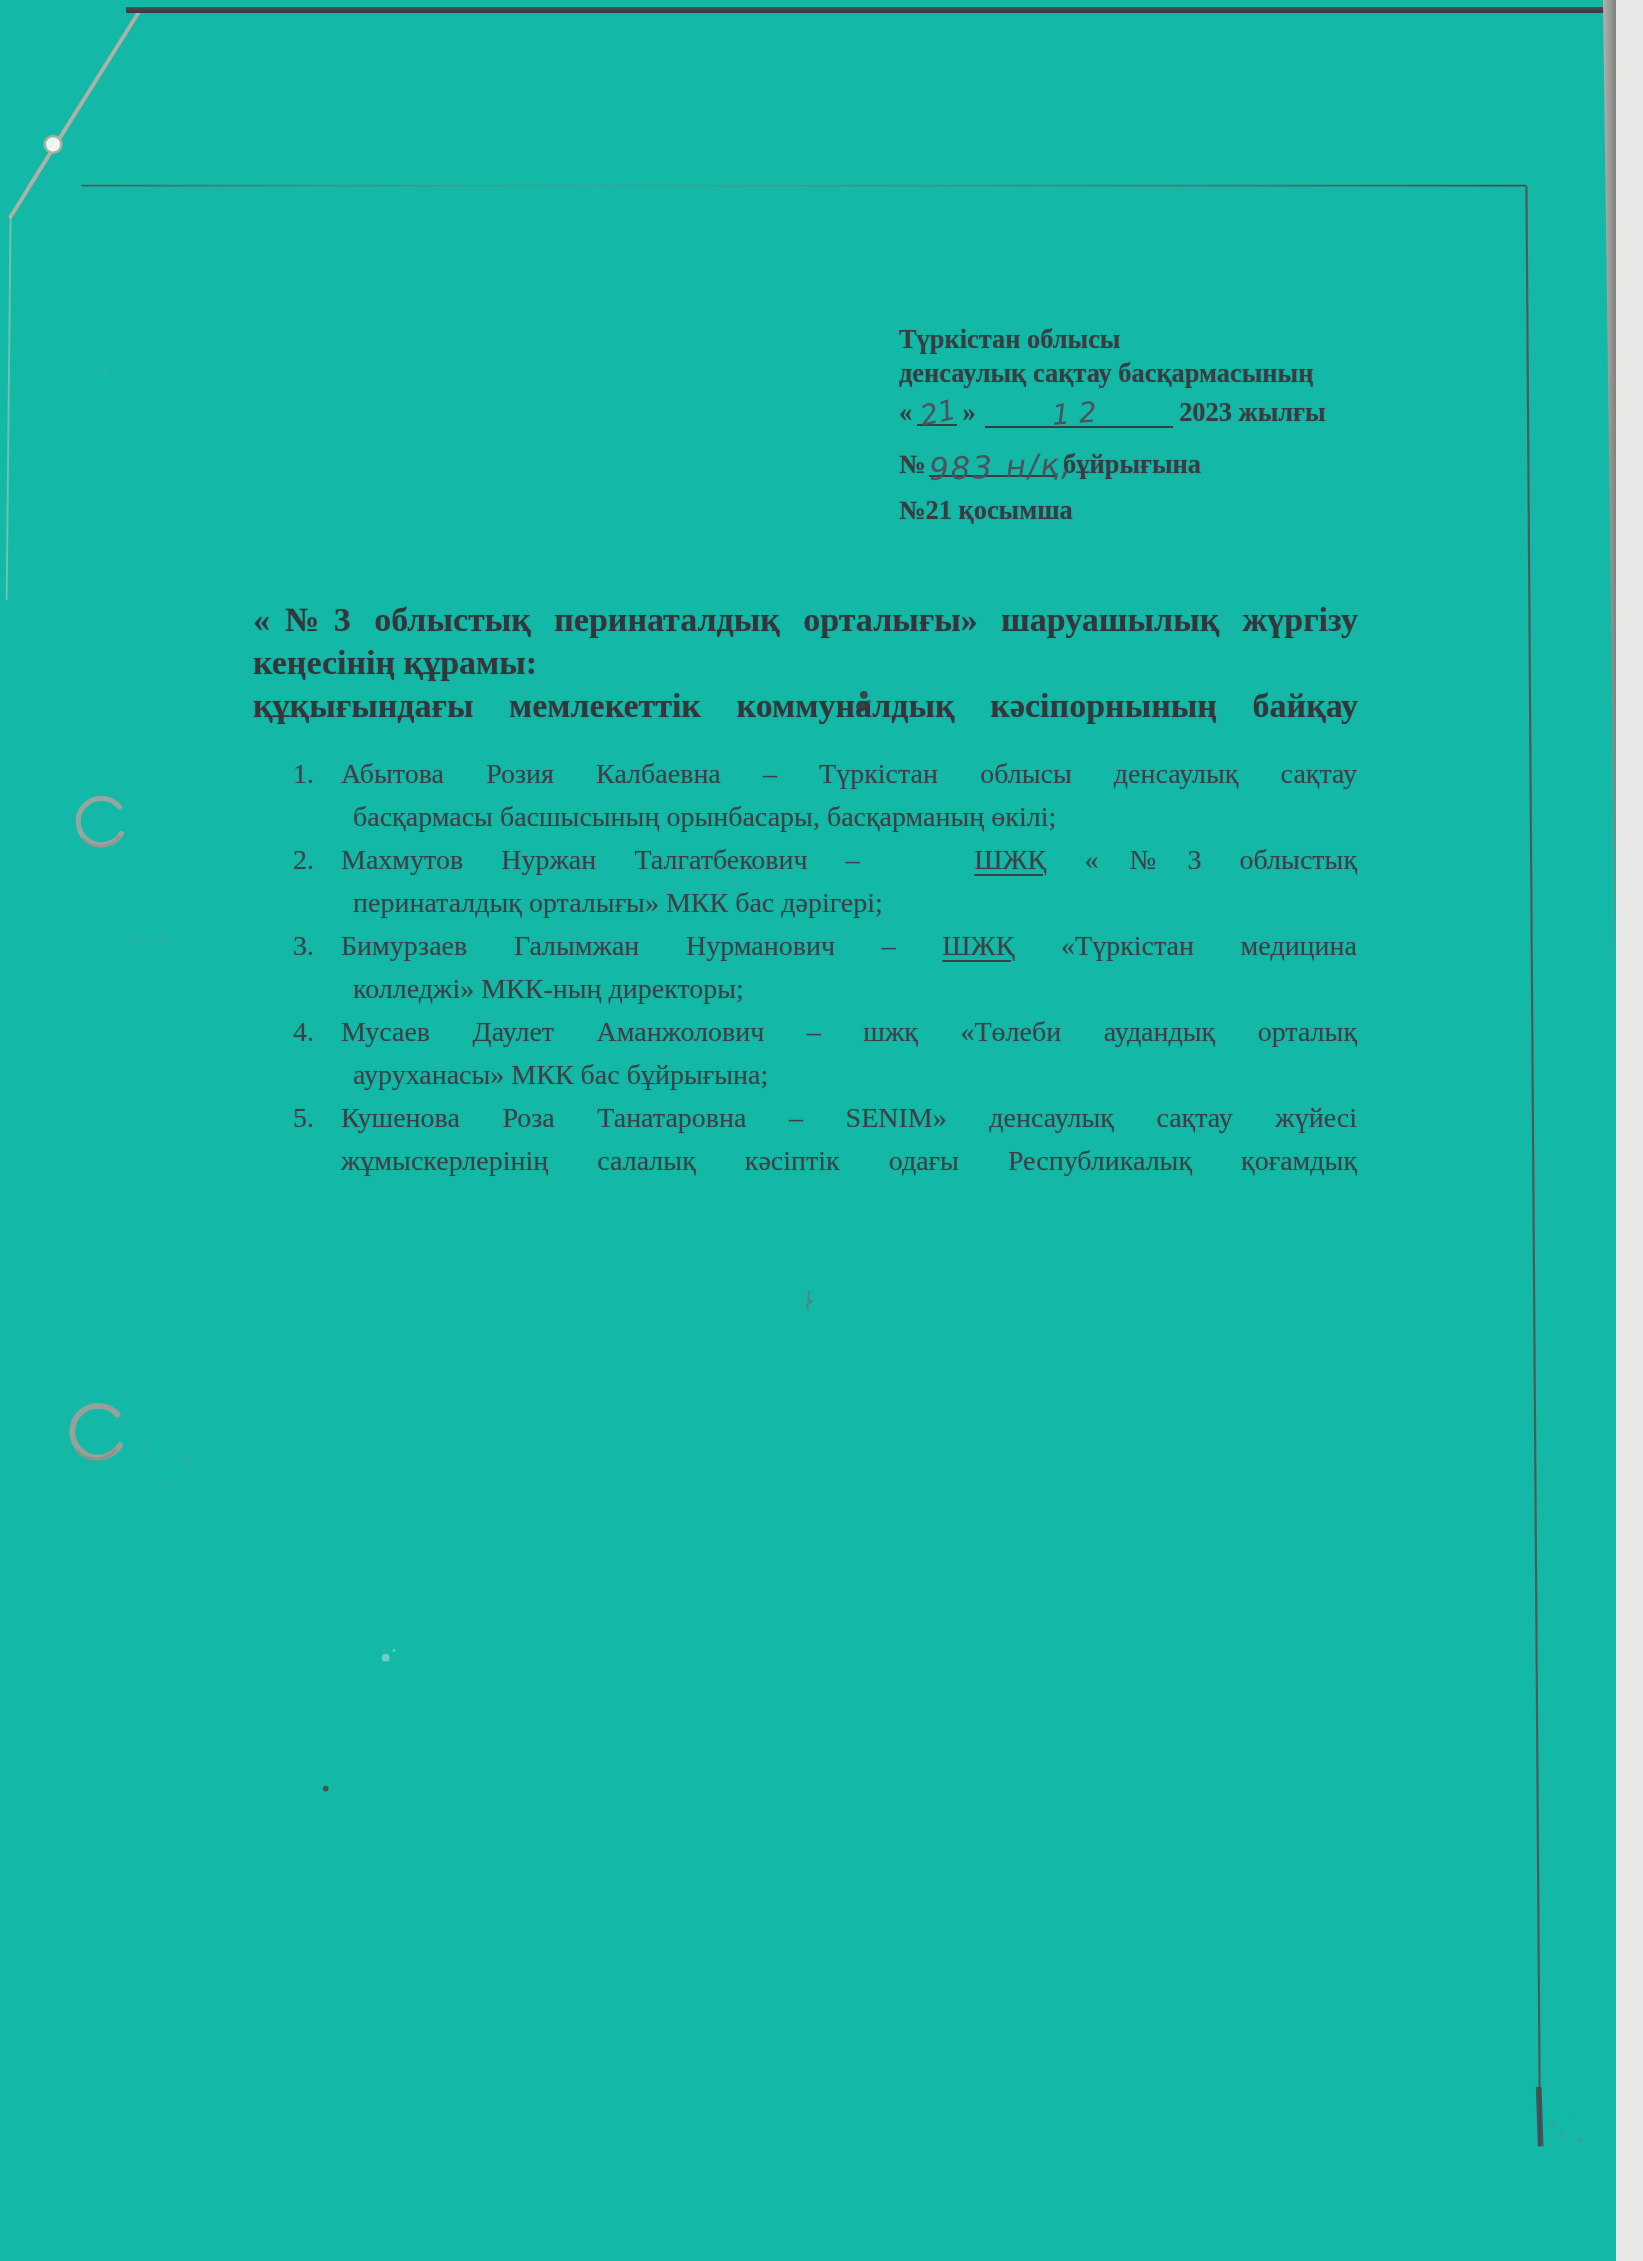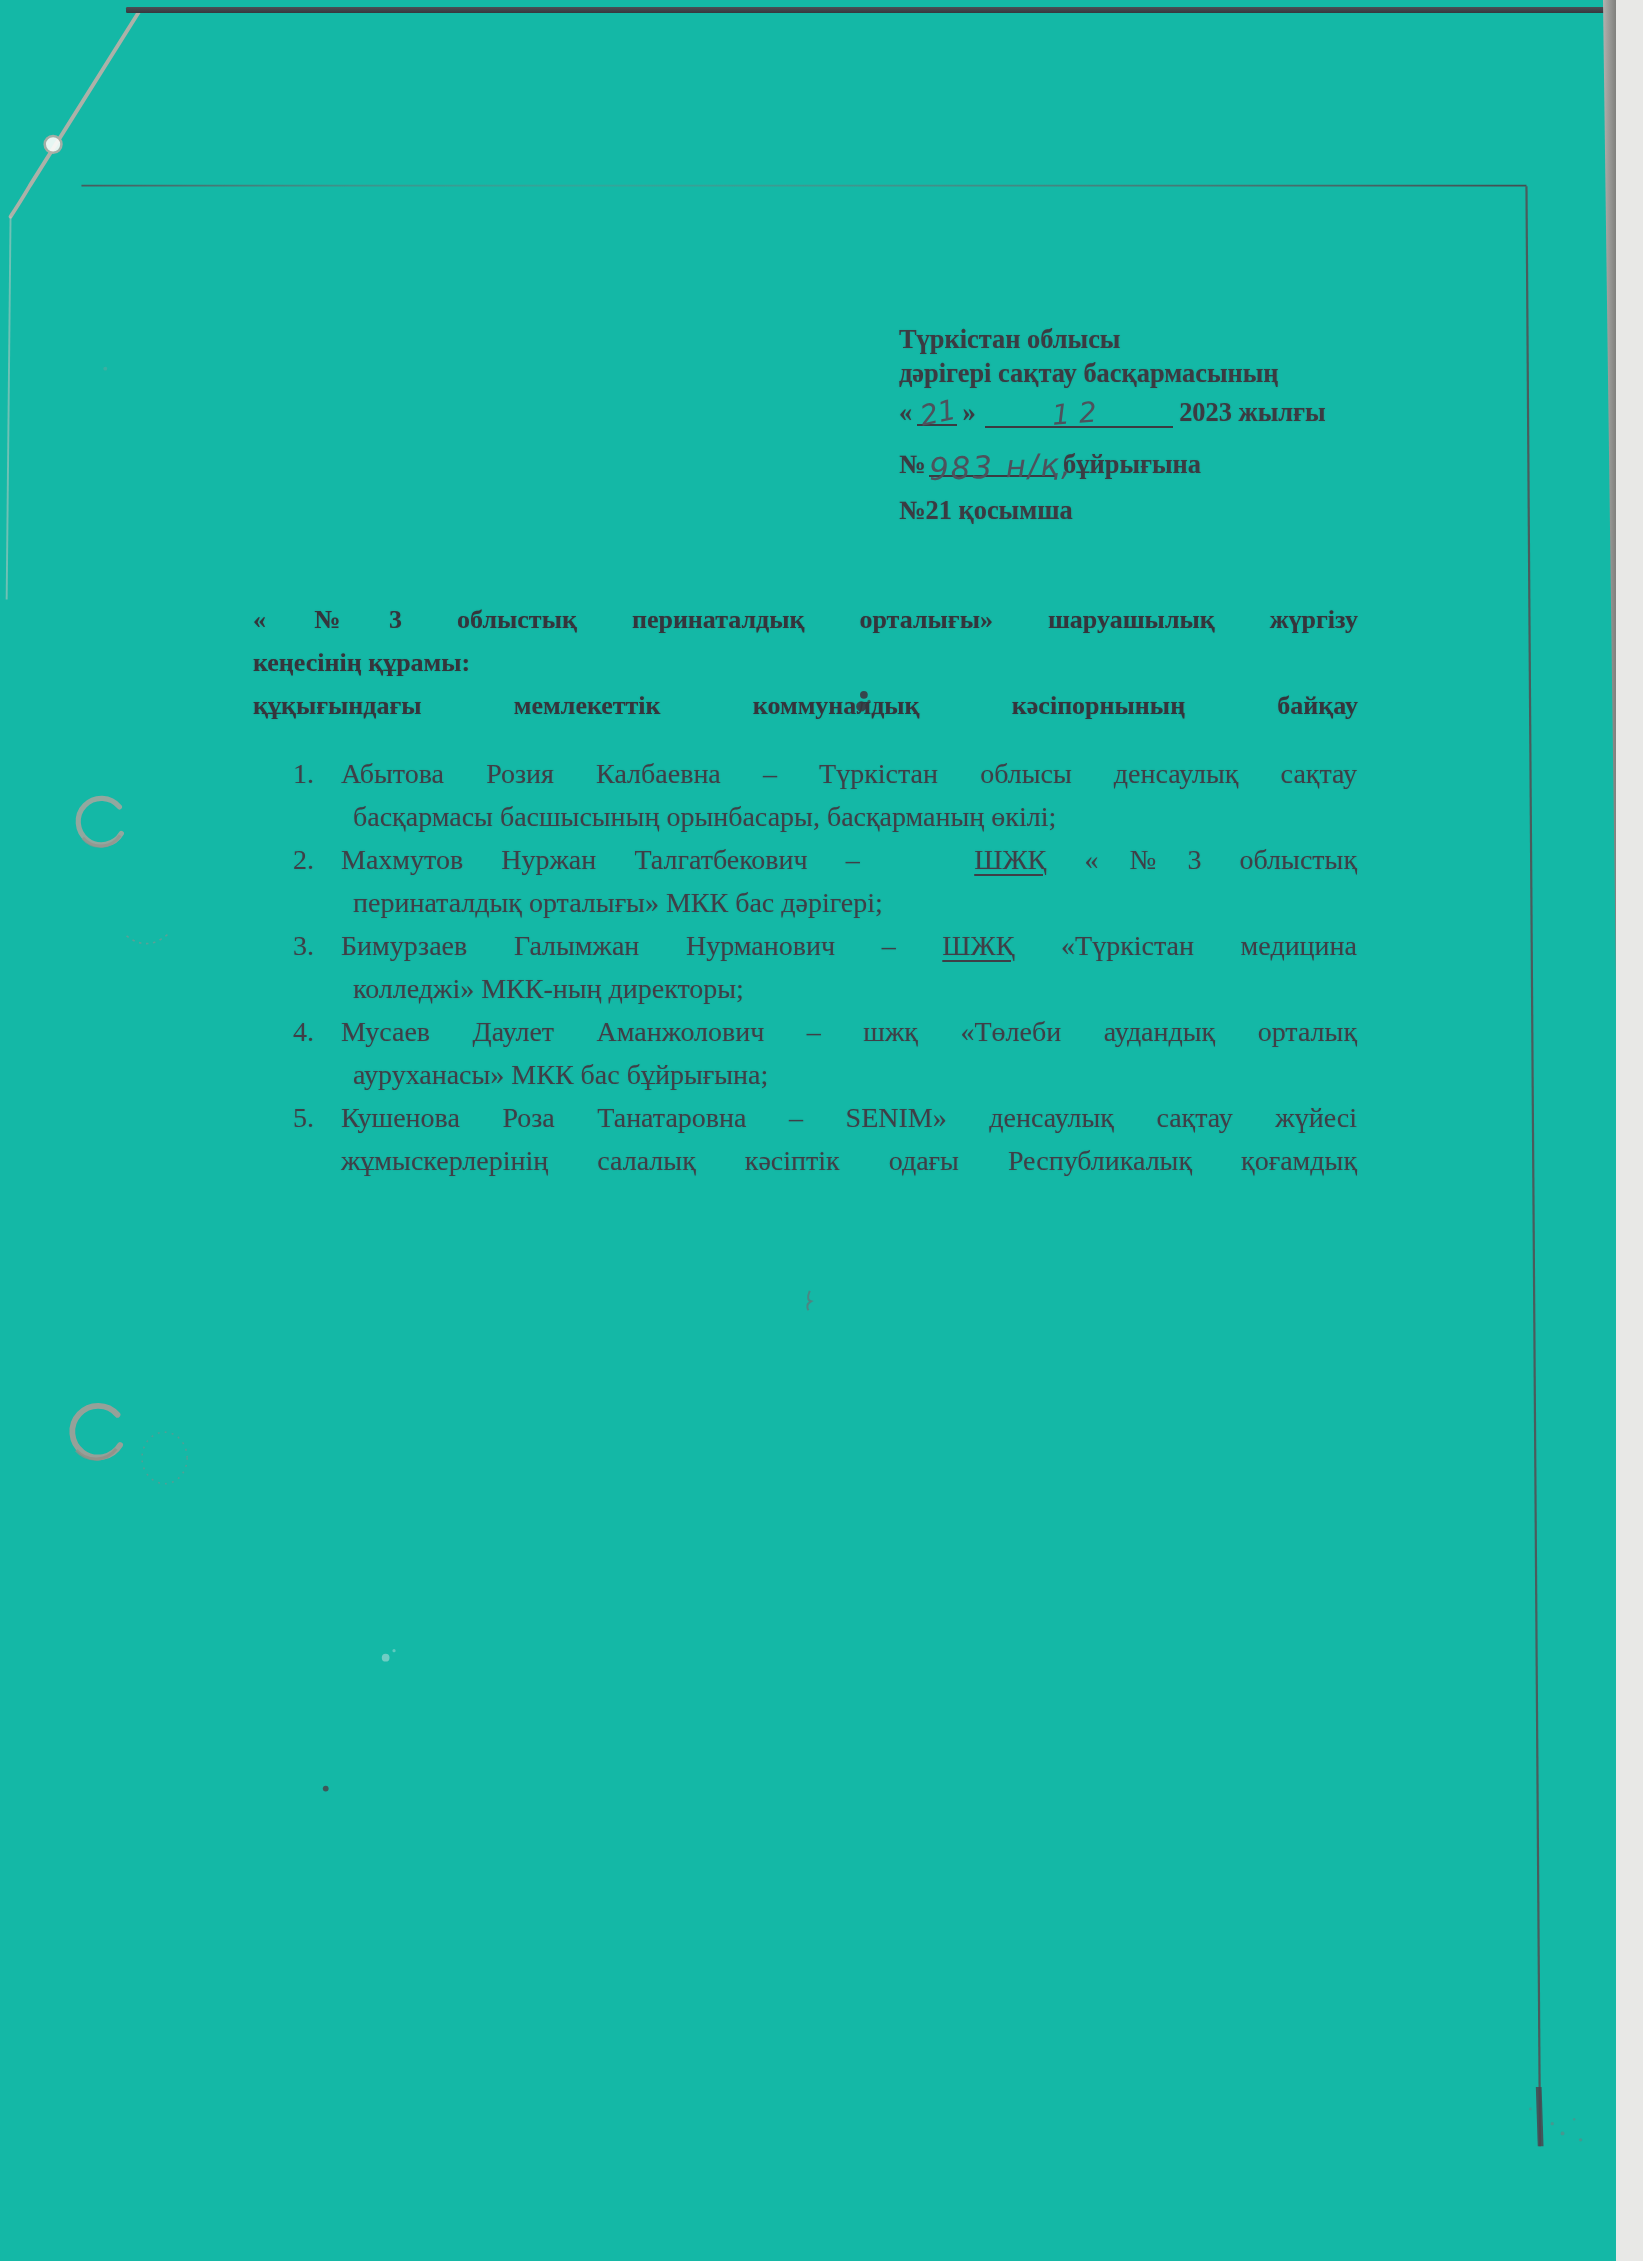--- a/index.html
+++ b/index.html
@@ -54,21 +54,21 @@
     font-style:italic;font-weight:400;color:#4d525c;
     text-shadow:none;
   }
   .hw.day{display:inline-block;font-size:28px;transform:rotate(-12deg) translateY(1.3px);}
   .hw.month{display:inline-block;font-size:28px;letter-spacing:9px;transform:rotate(-4deg) translateY(1.9px);}
   .hw.num{display:inline-block;font-size:31px;letter-spacing:1.9px;transform:translateY(4.5px) rotate(-2deg);}
 
   
   .doc-title{
     position:absolute;left:253px;top:598px;width:1105px;
-    font-weight:bold;font-size:26px;line-height:43px;color:#35353c;
+    font-weight:bold;font-size:34px;line-height:43px;color:#35353c;
     text-shadow:0 0 1.3px rgba(53,53,60,.3);
   }
   .doc-title .line{text-align:justify;text-align-last:justify;}
   .doc-title .line.last{text-align-last:left;}
 
   
   .member-list{
     position:absolute;left:293px;top:752px;width:1064px;
     font-size:28px;line-height:43px;color:#3f3f47;
     text-shadow:0 0 1.3px rgba(63,63,71,.28);
@@ -136,21 +136,21 @@
       <circle cx="2452" cy="3320" r="2.5" fill="#77777a" opacity="0.5"></circle>
       <circle cx="2374" cy="3272" r="2" fill="#77777a" opacity="0.4"></circle>
     </g>
   </svg>
 
   <div class="top-edge"></div>
   <div class="right-band"></div>
 
   <div class="header-block">
     <div class="h-line">Түркістан облысы</div>
-    <div class="h-line">дәрігері сақтау басқармасының</div>
+    <div class="h-line">денсаулық сақтау басқармасының</div>
     <div class="h-line date">
       <span>«</span><span class="u-day"><span class="hw day">21</span></span><span>»</span><span class="u-long"><span class="hw month">12</span></span><span>2023 жылғы</span>
     </div>
     <div class="h-line numline">
       <span>№</span><span class="u-num"><span class="hw num">983 н/қ,</span></span><span>бұйрығына</span>
     </div>
     <div class="h-line appendix">№21 қосымша</div>
   </div>
 
   <div class="doc-title">

